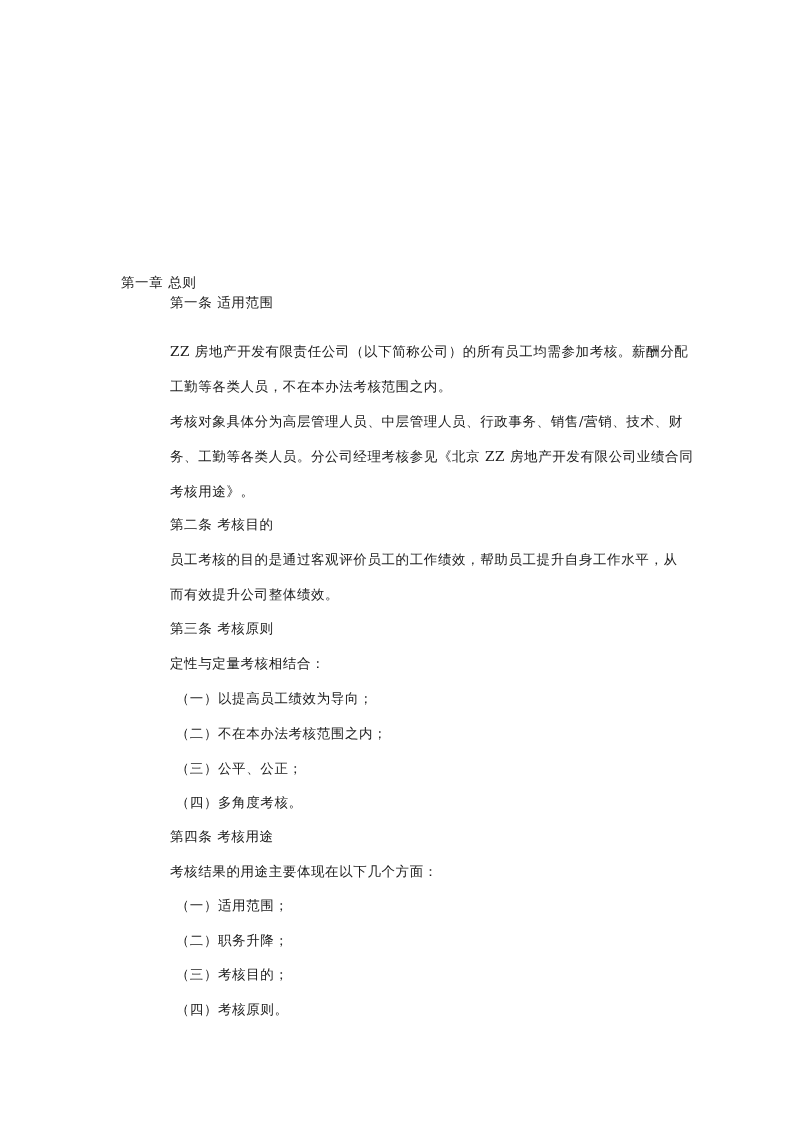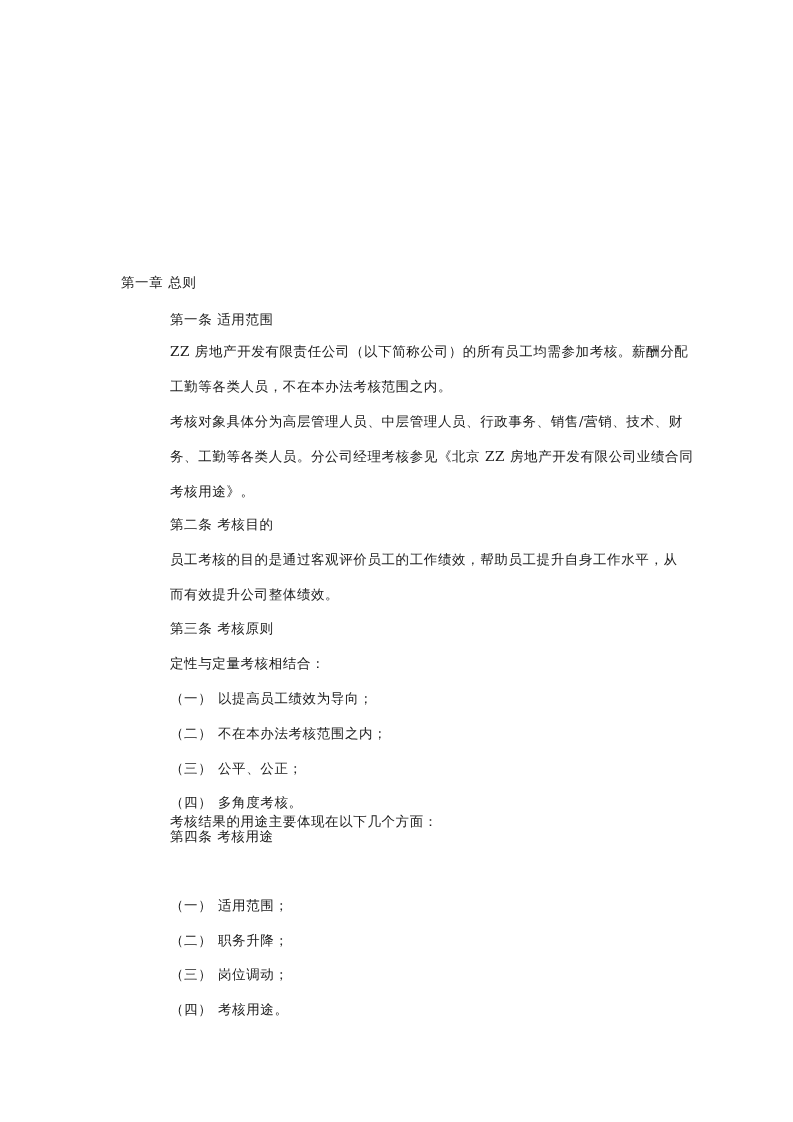--- a/index.html
+++ b/index.html
@@ -1,45 +1,45 @@
 <!DOCTYPE html>
 <html><head>
 <meta charset="utf-8">
 <style>
   html, body { margin:0; padding:0; background:#ffffff; }
   body { width:793px; height:1122px; position:relative; overflow:hidden;
          font-family:"DejaVu Serif", "Liberation Serif", serif; color:#1a1a1a; }
-  .line { position:absolute; font-size:13.5px; line-height:18px; white-space:nowrap; letter-spacing:0.6px; }
+  .line { position:absolute; font-size:13.5px; line-height:18px; white-space:nowrap; letter-spacing:0.6px;text-align:right; }
   .ch { left:121px; }
   .ind { left:170px; }
   .item-num { display:inline-block; width:48px; }
 </style>
 </head>
 <body>
 
 <div>
   <div class="line ch" style="top:273px">第一章 总则</div>
 
-  <div class="line ind" style="top:310px">第一条 适用范围</div>
+  <div class="line ind" style="top:293px">第一条 适用范围</div>
   <div class="line ind" style="top:342px">ZZ 房地产开发有限责任公司（以下简称公司）的所有员工均需参加考核。薪酬分配</div>
   <div class="line ind" style="top:377px">工勤等各类人员，不在本办法考核范围之内。</div>
   <div class="line ind" style="top:412px">考核对象具体分为高层管理人员、中层管理人员、行政事务、销售/营销、技术、财</div>
   <div class="line ind" style="top:447px">务、工勤等各类人员。分公司经理考核参见《北京 ZZ 房地产开发有限公司业绩合同</div>
   <div class="line ind" style="top:482px">考核用途》。</div>
 
   <div class="line ind" style="top:515px">第二条 考核目的</div>
   <div class="line ind" style="top:550px">员工考核的目的是通过客观评价员工的工作绩效，帮助员工提升自身工作水平，从</div>
   <div class="line ind" style="top:585px">而有效提升公司整体绩效。</div>
 
   <div class="line ind" style="top:619px">第三条 考核原则</div>
   <div class="line ind" style="top:654px">定性与定量考核相结合：</div>
   <div class="line ind" style="top:689px"><span class="item-num">（一）</span><span>以提高员工绩效为导向；</span></div>
   <div class="line ind" style="top:724px"><span class="item-num">（二）</span><span>不在本办法考核范围之内；</span></div>
   <div class="line ind" style="top:759px"><span class="item-num">（三）</span><span>公平、公正；</span></div>
   <div class="line ind" style="top:793px"><span class="item-num">（四）</span><span>多角度考核。</span></div>
 
   <div class="line ind" style="top:827px">第四条 考核用途</div>
-  <div class="line ind" style="top:812px">考核结果的用途主要体现在以下几个方面：</div>
+  <div class="line ind" style="top:862px">考核结果的用途主要体现在以下几个方面：</div>
   <div class="line ind" style="top:896px"><span class="item-num">（一）</span><span>适用范围；</span></div>
   <div class="line ind" style="top:931px"><span class="item-num">（二）</span><span>职务升降；</span></div>
-  <div class="line ind" style="top:965px"><span class="item-num">（三）</span><span>岗位调动；</span></div>
-  <div class="line ind" style="top:1000px"><span class="item-num">（四）</span><span>考核用途。</span></div>
+  <div class="line ind" style="top:965px"><span class="item-num">（三）</span><span>考核目的；</span></div>
+  <div class="line ind" style="top:1000px"><span class="item-num">（四）</span><span>考核原则。</span></div>
 </div>
 
 </body></html>

